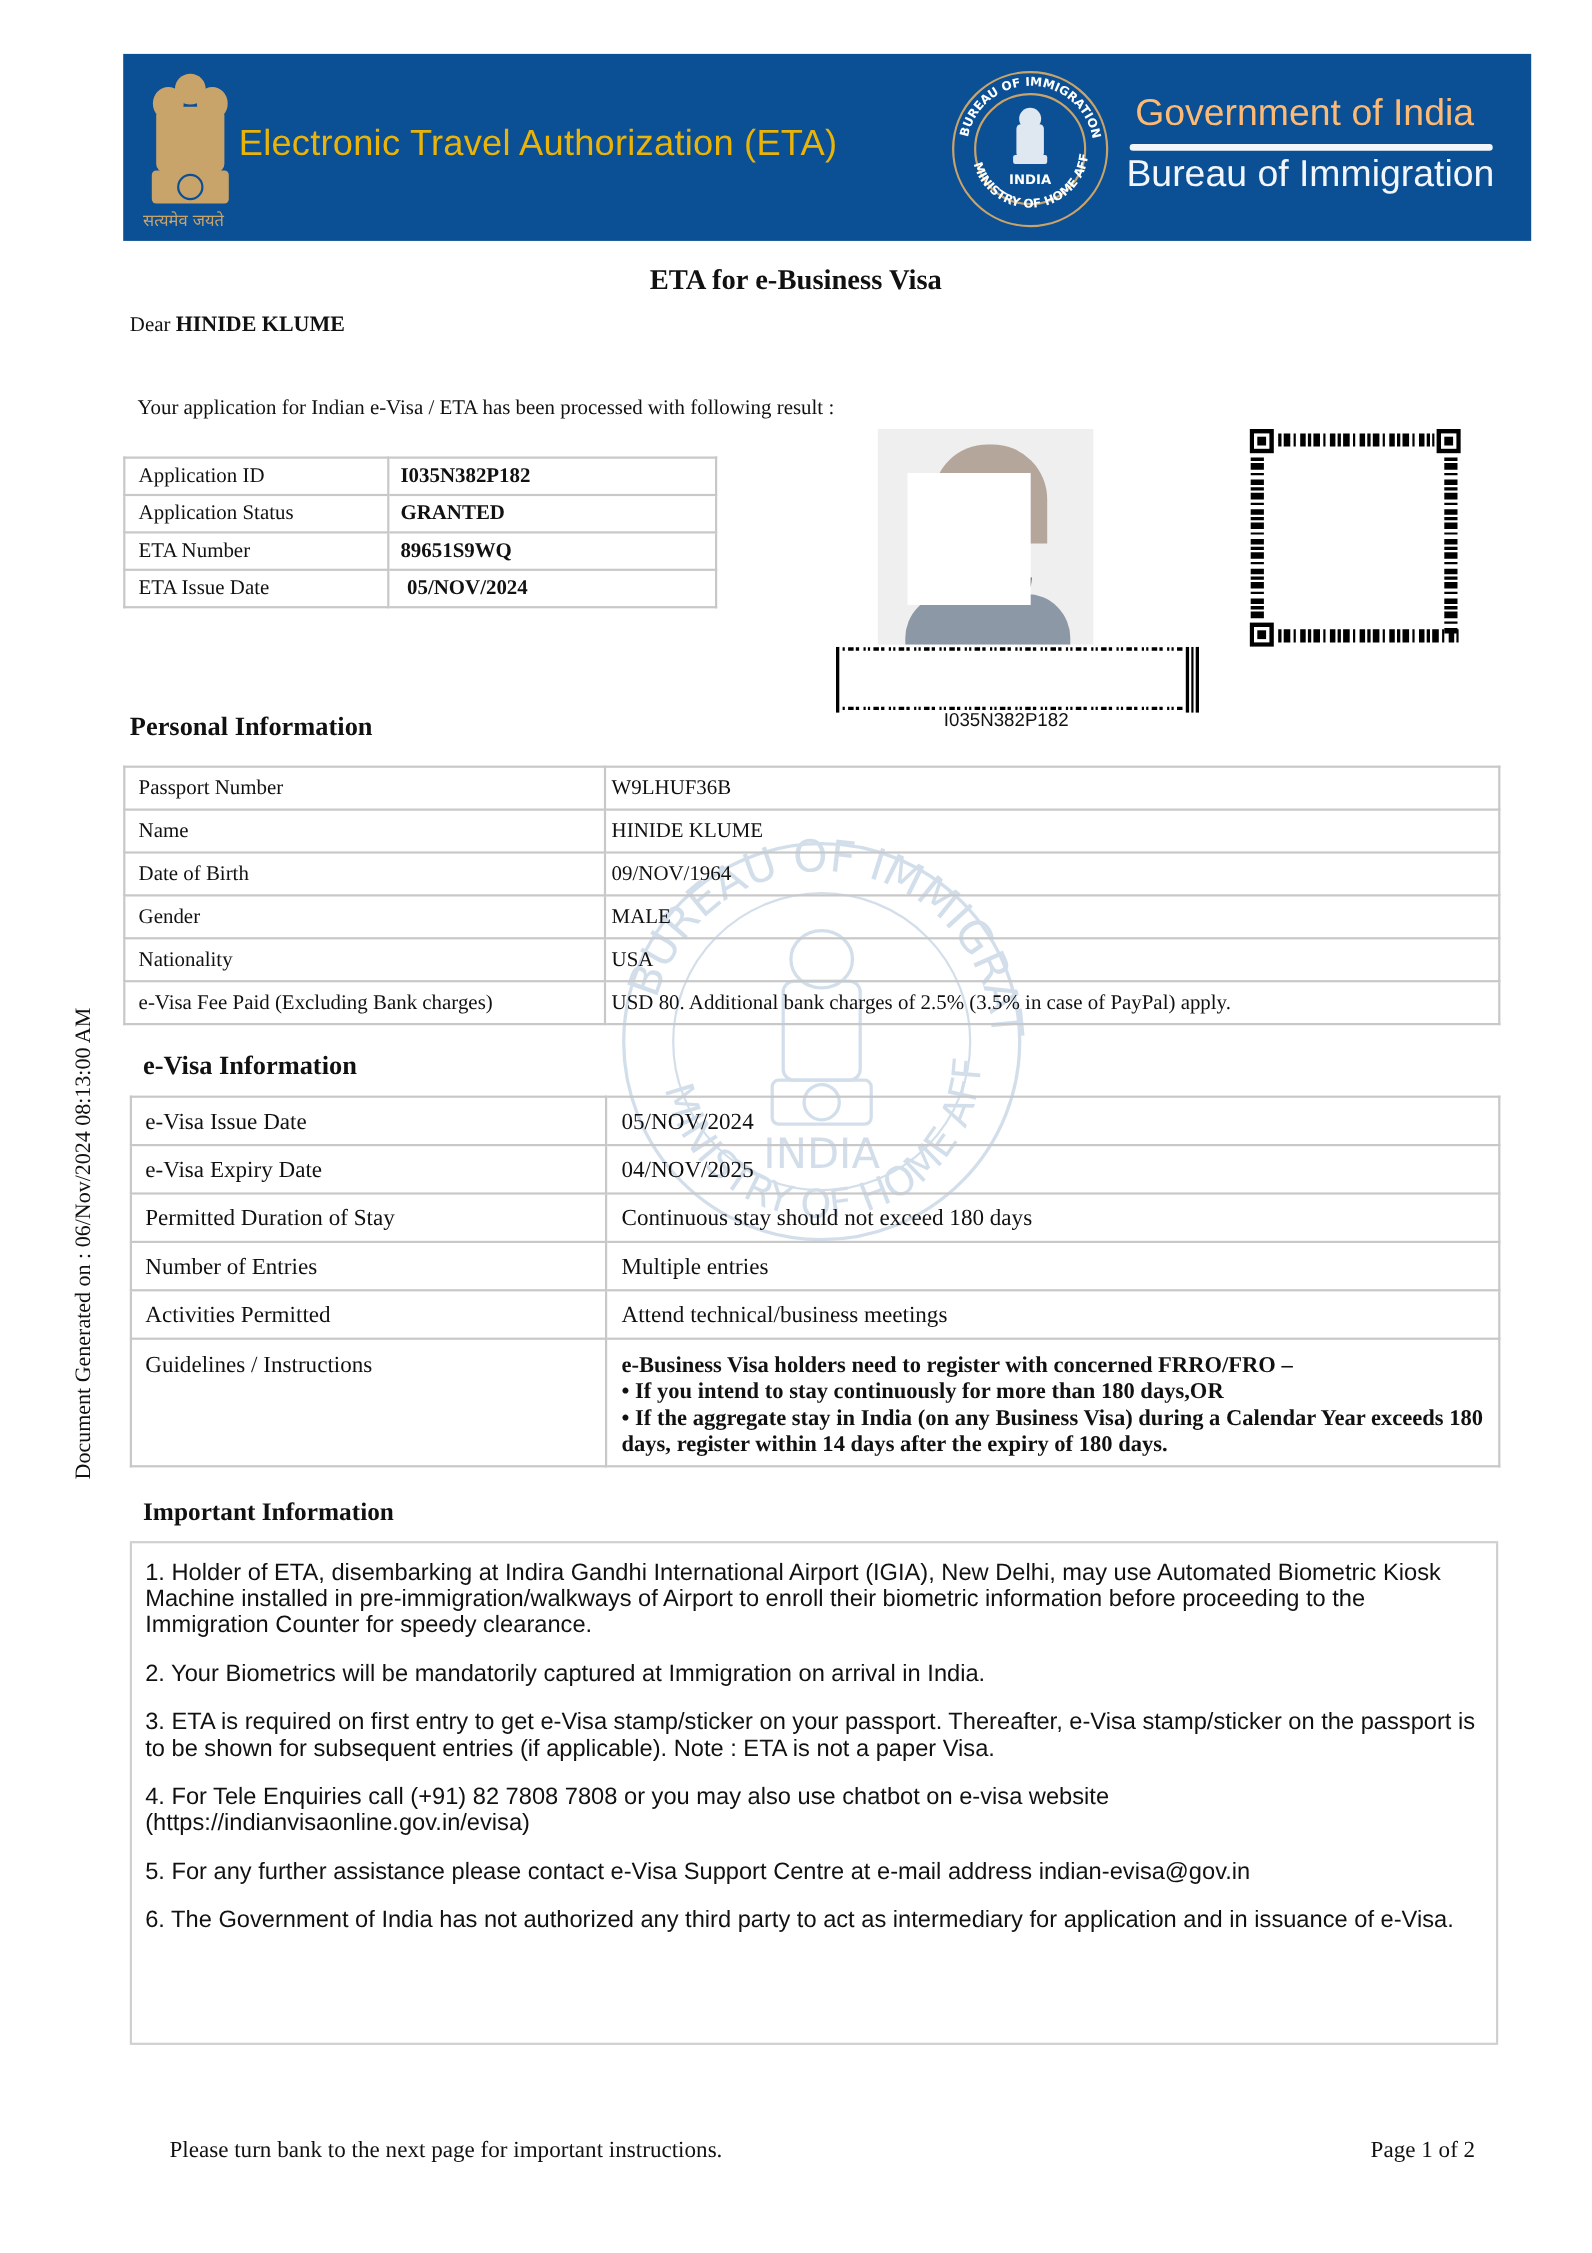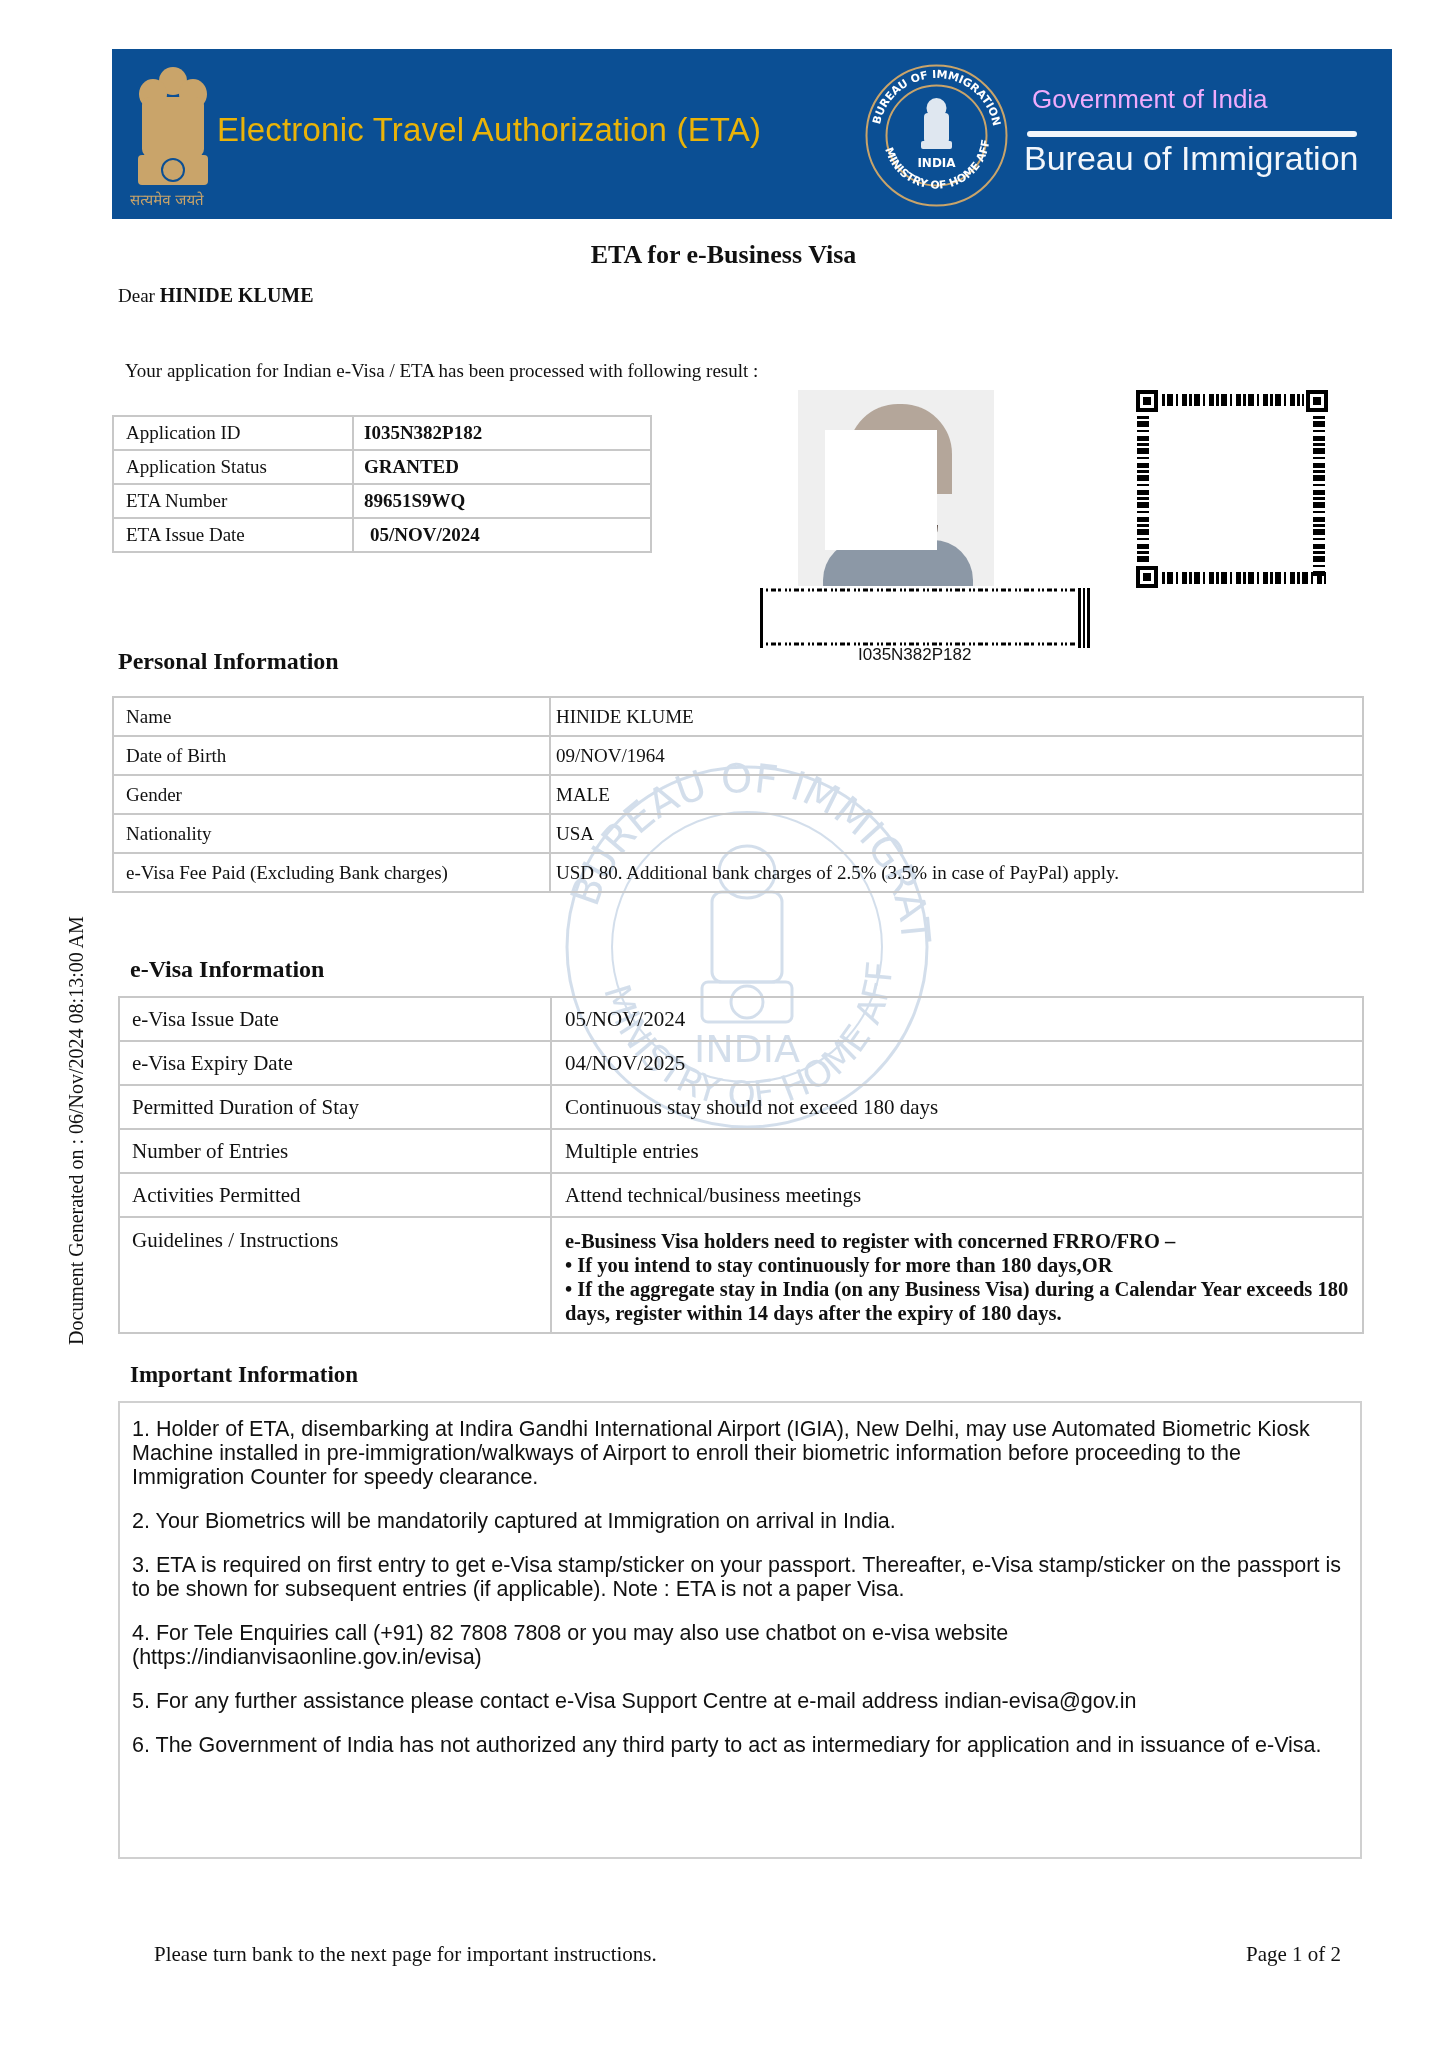--- a/index.html
+++ b/index.html
@@ -9,21 +9,21 @@
   .header-banner {
     position: absolute; left: 112px; top: 49px; width: 1280px; height: 170px;
     background: #0b4f94; color: #fff;
   }
   .emblem-left { position: absolute; left: 16px; top: 10px; width: 90px; height: 150px; }
   .banner-title {
     position: absolute; left: 105px; top: 62px;
     font-family: "Liberation Sans", sans-serif; font-size: 33px; color: #eab308; letter-spacing: 0.2px;
   }
   .seal { position: absolute; left: 752px; top: 14px; width: 145px; height: 145px; }
-  .gov-title { position: absolute; left: 920px; top: 35px; font-family: "Liberation Sans", sans-serif; font-size: 26px; color: #f0abfc; }
+  .gov-title { position: absolute; left: 920px; top: 35px; font-family: "Liberation Sans", sans-serif; font-size: 34px; color: #fdba74; }
   .gov-rule { position: absolute; left: 915px; top: 82px; width: 330px; height: 6px; background: #f2f6fb; border-radius: 3px; }
   .bureau-title { position: absolute; left: 912px; top: 90px; font-family: "Liberation Sans", sans-serif; font-size: 34px; color: #f2f6fb; }
 
   .doc-title { position: absolute; left: 0; width: 1447px; top: 240px; text-align: center; font-size: 26px; font-weight: bold; }
   .dear { position: absolute; left: 118px; top: 284px; font-size: 19px; }
   .dear b { font-size: 20px; }
   .intro { position: absolute; left: 125px; top: 360px; font-size: 19px; }
 
   table { border-collapse: collapse; position: absolute; }
   td { border: 2px solid #c8c8c8; vertical-align: middle; }
@@ -193,20 +193,24 @@
     <line x1="26" y1="10" x2="168" y2="10"></line>
     <line x1="26" y1="188" x2="190" y2="188"></line>
     <line x1="7" y1="26" x2="7" y2="174"></line>
     <line x1="183" y1="26" x2="183" y2="186"></line>
   </g>
 </svg>
 
 <div class="section-title" style="left:118px;top:648px">Personal Information</div>
 <table class="personal">
   <tbody>
+      <tr>
+        <td class="k">Passport Number</td>
+        <td class="v">W9LHUF36B</td>
+      </tr>
   <tr>
         <td class="k">Name</td>
         <td class="v">HINIDE KLUME</td>
       </tr>
   <tr>
         <td class="k">Date of Birth</td>
         <td class="v">09/NOV/1964</td>
       </tr>
   <tr>
         <td class="k">Gender</td>

